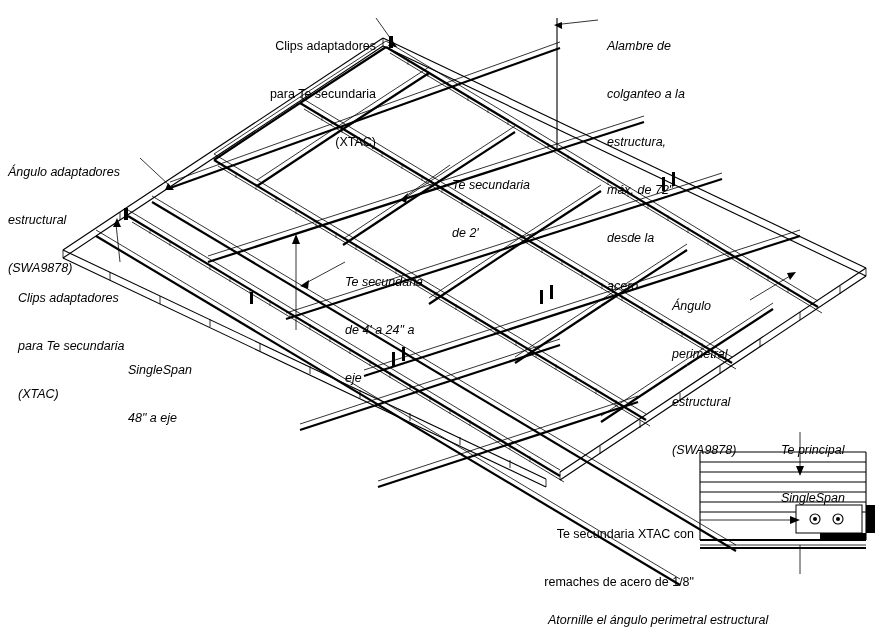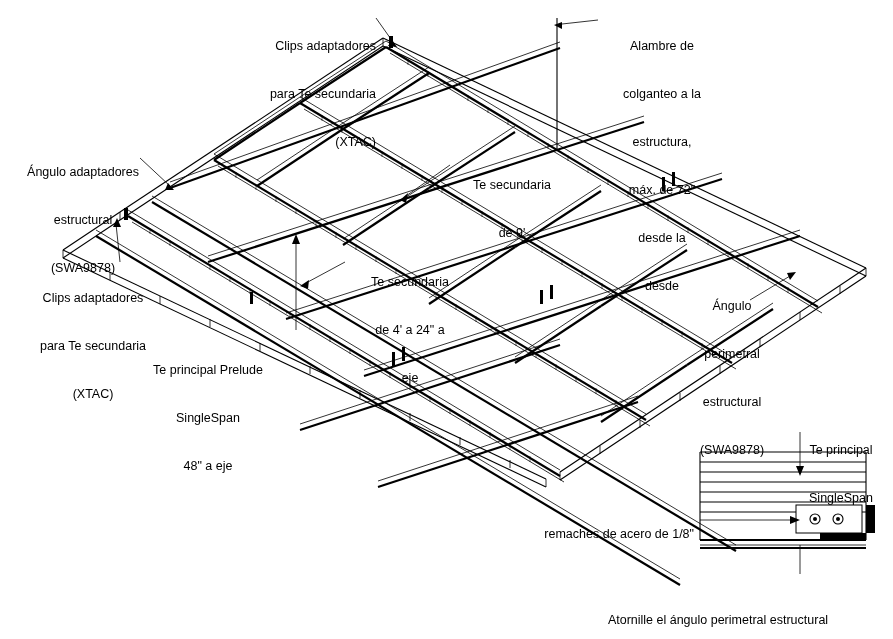--- a/index.html
+++ b/index.html
@@ -13,21 +13,21 @@
   }
   #stage{position:absolute;left:0;top:0;width:893px;height:639px;}
   .lbl{
     position:absolute;
     font-size:12.5px;
     line-height:16px;
     color:#000;
     white-space:pre;
   }
   .lbl.r{text-align:right;}
-  .lbl.l{text-align:center;}
+  .lbl.l{text-align:left;font-style:italic;}
   svg{position:absolute;left:0;top:0;}
   .stroke{fill:none;stroke:#000;stroke-width:1.1;}
   .thin{fill:none;stroke:#000;stroke-width:0.8;}
   .thick{fill:none;stroke:#000;stroke-width:2.2;}
   .fillblk{fill:#000;stroke:none;}
   .hatch{fill:none;stroke:#000;stroke-width:0.55;}
   .white{fill:#fff;stroke:#000;stroke-width:1;}
 </style>
 </head>
 <body>
@@ -257,32 +257,32 @@
     <div>para Te secundaria</div>
     <div>(XTAC)</div>
   </div>
 
   <div class="lbl l" style="left:607px; top:6px; width:110px;">
     <div>Alambre de</div>
     <div>colganteo a la</div>
     <div>estructura,</div>
     <div>máx. de 72"</div>
     <div>desde la</div>
-    <div>desde</div>
+    <div>acero</div>
   </div>
 
   <div class="lbl l" style="left:8px; top:132px; width:150px;">
     <div>Ángulo adaptadores</div>
     <div>estructural</div>
     <div>(SWA9878)</div>
   </div>
 
   <div class="lbl l" style="left:452px; top:145px; width:120px;">
     <div>Te secundaria</div>
-    <div>de 9'</div>
+    <div>de 2'</div>
   </div>
 
   <div class="lbl l" style="left:18px; top:258px; width:150px;">
     <div>Clips adaptadores</div>
     <div>para Te secundaria</div>
     <div>(XTAC)</div>
   </div>
 
   <div class="lbl l" style="left:345px; top:242px; width:130px;">
     <div>Te secundaria</div>
@@ -291,31 +291,31 @@
   </div>
 
   <div class="lbl l" style="left:672px; top:266px; width:120px;">
     <div>Ángulo</div>
     <div>perimetral</div>
     <div>estructural</div>
     <div>(SWA9878)</div>
   </div>
 
   <div class="lbl l" style="left:128px; top:330px; width:160px;">
-    <div>Te principal Prelude</div>
     <div>SingleSpan</div>
     <div>48" a eje</div>
   </div>
 
   <div class="lbl l" style="left:762px; top:410px; width:120px;margin-left:19px;">
     <div>Te principal</div>
     <div>SingleSpan</div>
   </div>
 
   <div class="lbl r" style="left:498px; top:494px; width:196px;">
+    <div>Te secundaria XTAC con</div>
     <div>remaches de acero de 1/8"</div>
   </div>
 
   <div class="lbl l" style="left:548px; top:580px; width:340px;">
     <div>Atornille el ángulo perimetral estructural</div>
     
   </div>
 
 </div>
 

